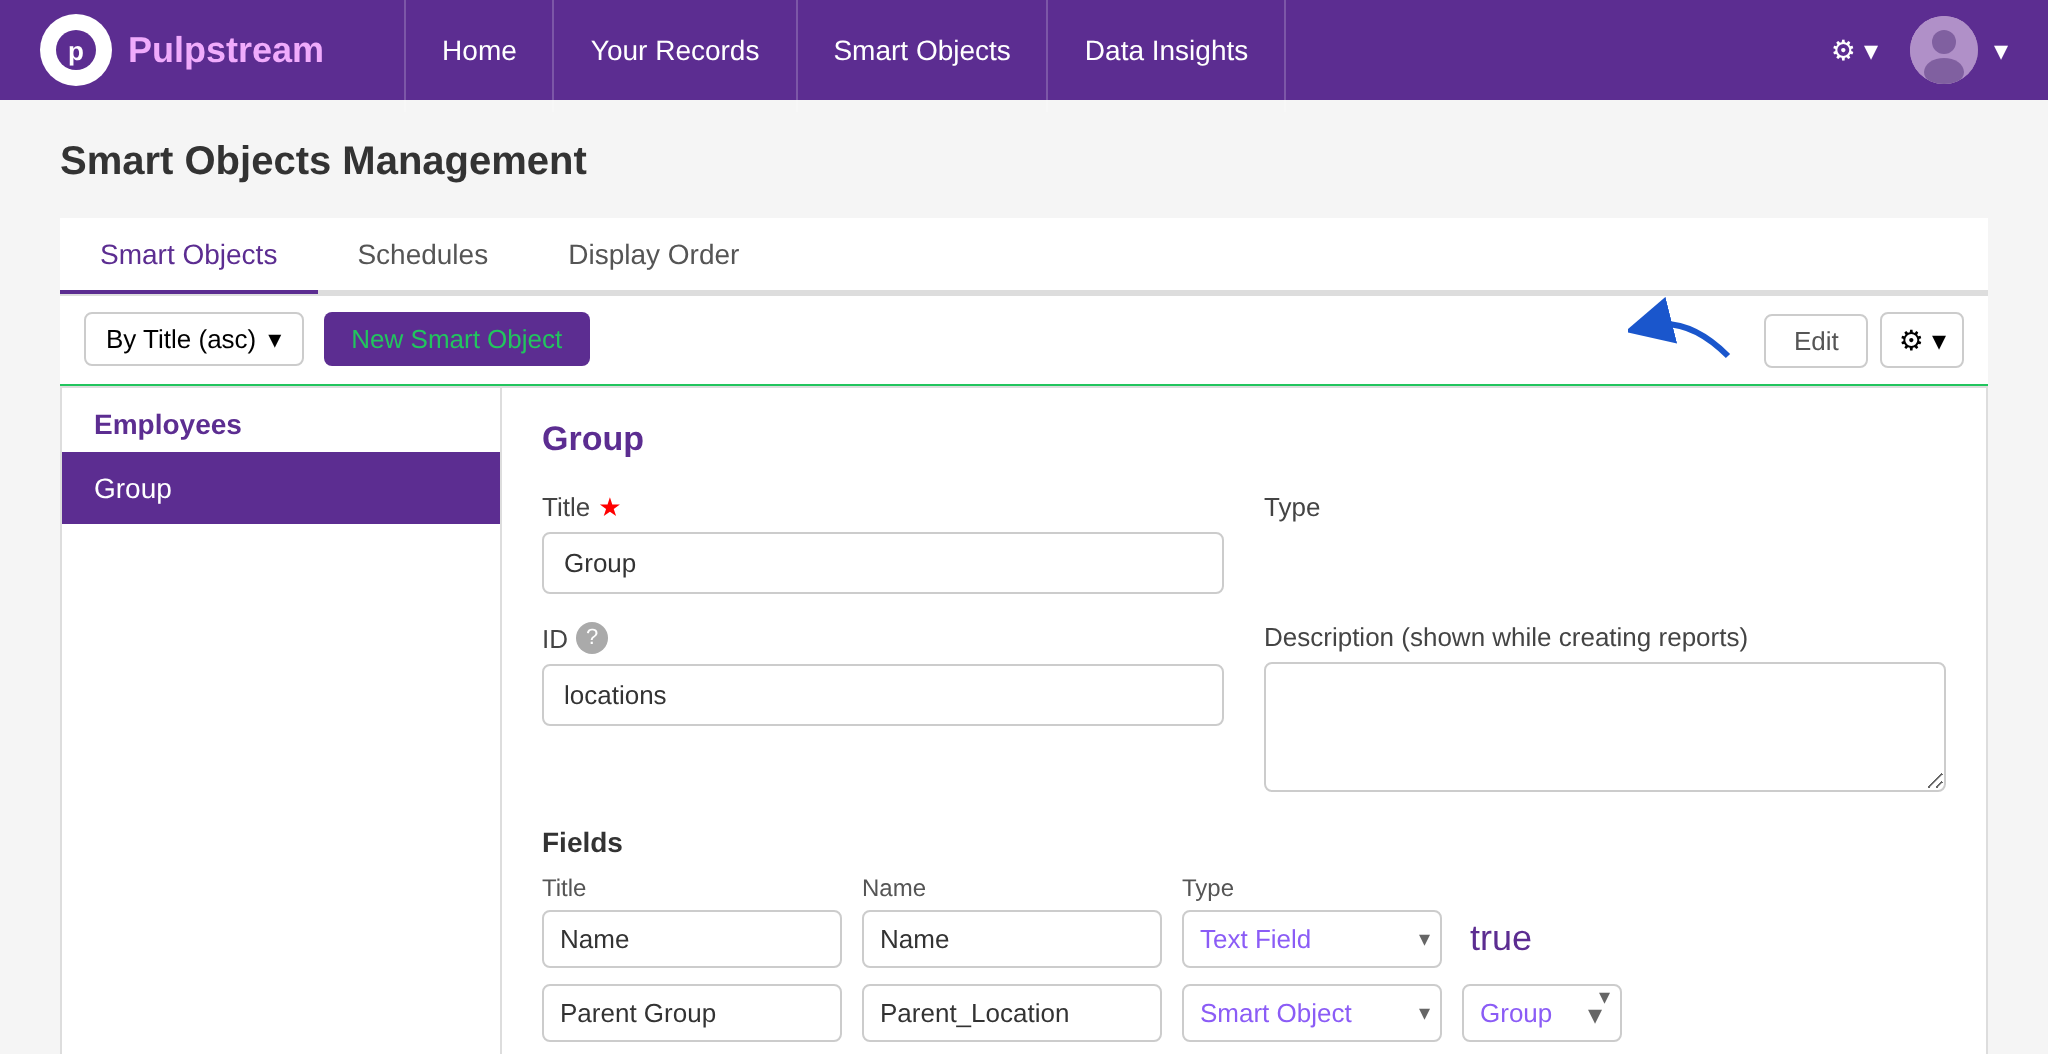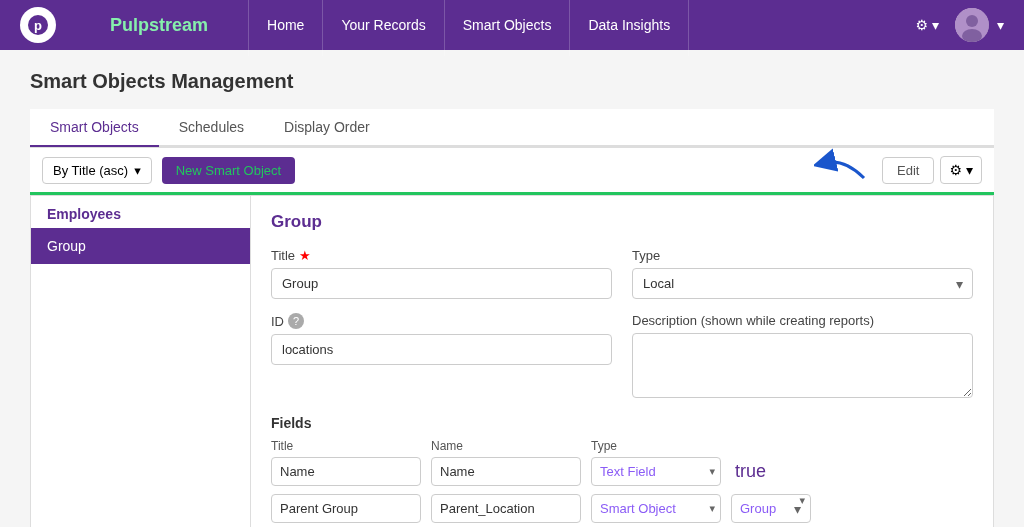--- a/index.html
+++ b/index.html
@@ -28,22 +28,21 @@
       display: flex;
       align-items: center;
       justify-content: center;
       color: #5c2d91;
       font-weight: bold;
       font-size: 18px;
     }
     .nav-logo-text {
       font-size: 18px;
       font-weight: 600;
-      color: #86efac;
-      margin-left: 46px;
+      color: #f0abfc;
     }
     .nav-links {
       display: flex;
       align-items: center;
       gap: 0;
       flex: 1;
     }
     .nav-link {
       color: white;
       text-decoration: none;
@@ -350,24 +349,24 @@
     .link-advanced {
       color: #5c2d91;
       font-size: 18px;
       cursor: pointer;
       text-decoration: none;
       margin-left: 4px;
     }
 
     .toolbar-row {
       display: flex;
-      align-items: center;
+      align-items: flex-start;
       padding: 8px 12px;
       background: white;
-      border-bottom: 3px solid #22c55e;
+      border-bottom: 1px solid #22c55e;
       border-top: 1px solid #ddd;
       gap: 10px;
       position: relative;
     }
   </style>
 </head>
 <body>
 
 <nav class="top-nav">
   <div class="nav-logo">
@@ -449,25 +448,20 @@
       <div class="form-row">
         <div class="form-group">
           <div class="form-label">
             <span>Title</span>
             <span class="required-star">★</span>
           </div>
           <input type="text" class="form-input" value="Group" style="">
         </div>
         <div class="form-group">
           <div class="form-label">Type</div>
-          <div class="select-wrapper">
-            <select class="form-select">
-              <option>Local</option>
-            </select>
-          </div>
         </div>
       </div>
 
       <div class="form-row">
         <div class="form-group">
           <div class="form-label">
             <span>ID</span>
             <span class="help-icon">?</span>
           </div>
           <input type="text" class="form-input" value="locations" style="">

